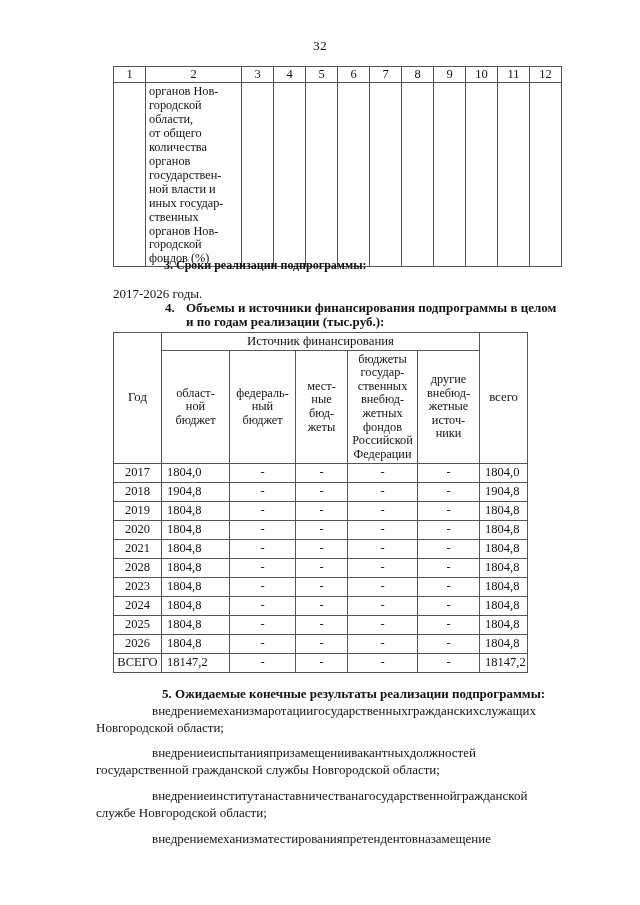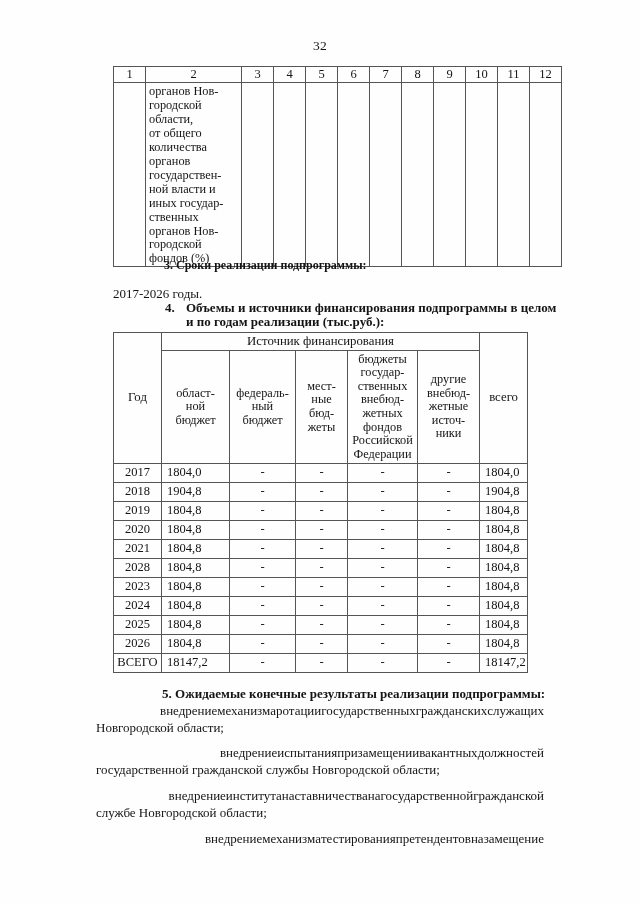--- a/index.html
+++ b/index.html
@@ -135,21 +135,21 @@
     font-size: 13px;
     line-height: 1.32;
     text-align: justify;
   }
   .p1 { top: 702px; }
   .p2 { top: 744px; }
   .p3 { top: 787px; }
   .p4 { top: 830px; }
   .justify-line {
     display: flex;
-    justify-content: flex-end;
+    justify-content: flex-start;
     white-space: nowrap;
   }
   .justify-line.first { padding-left: 56px; }
   .flow { display: block; }
 </style>
 </head>
 <body>
 
 <div class="page">
 

